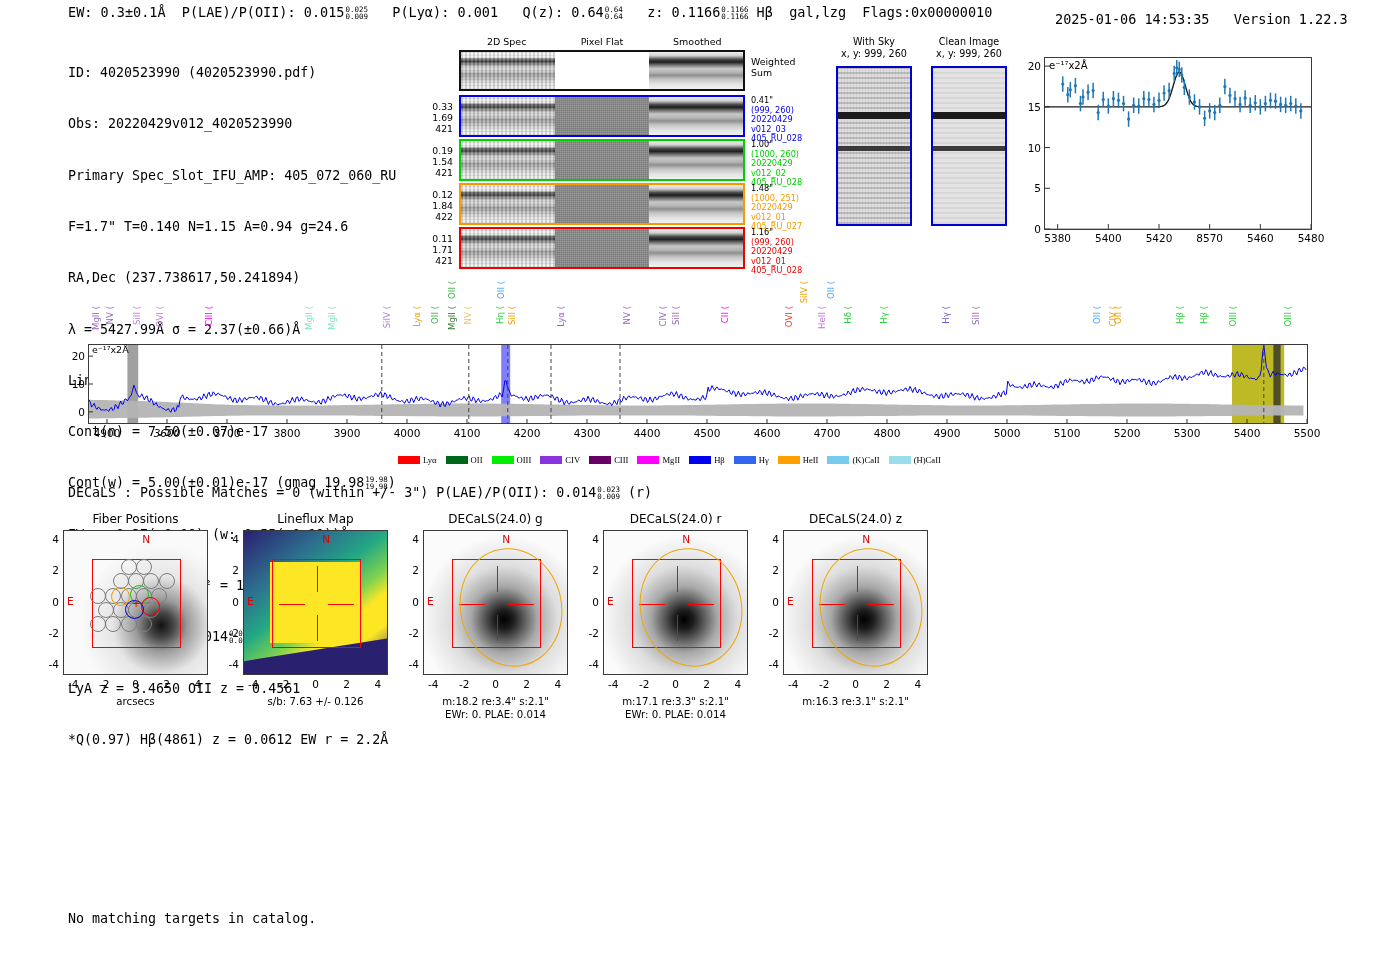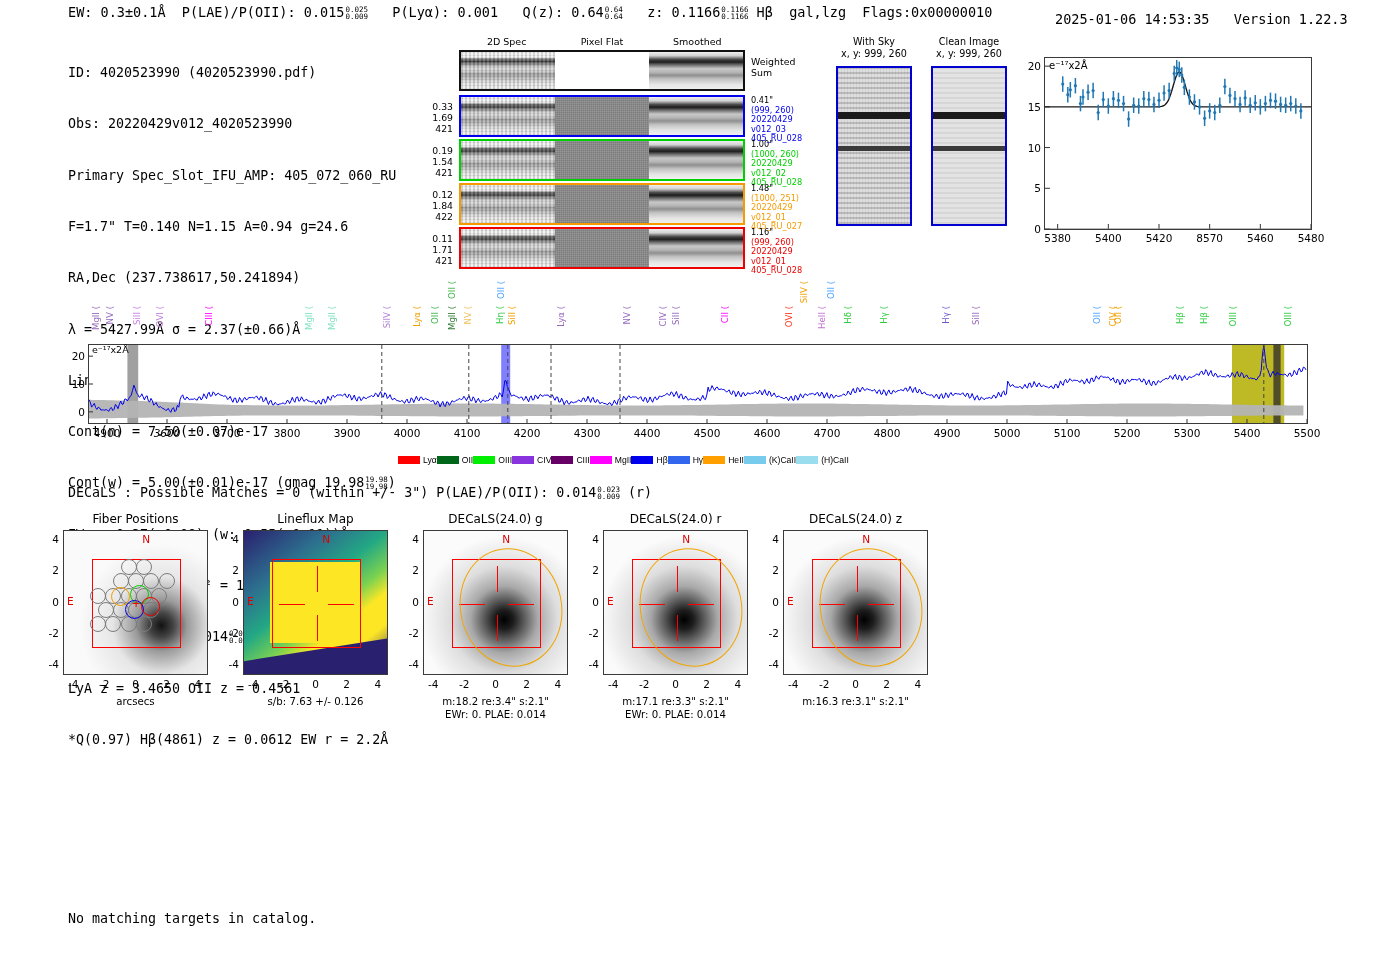--- a/index.html
+++ b/index.html
@@ -71,22 +71,22 @@
   #specplot { left:88px; top:344px; width:1220px; height:80px; }
   #specplot .xlab { position:absolute; top:100%; margin-top:4px; transform:translateX(-50%);
                     font-size:10.5px; font-family:"DejaVu Sans", sans-serif; }
   #specplot .ylab { position:absolute; right:100%; margin-right:4px; transform:translateY(-50%);
                     font-size:10.5px; font-family:"DejaVu Sans", sans-serif; }
   .linelab { position:absolute; writing-mode:vertical-rl; transform:rotate(180deg);
              font-size:8.6px; font-family:"DejaVu Sans", sans-serif; white-space:nowrap;
              transform-origin:center; }
 
   
-  #legend { position:absolute; left:398px; top:455px; display:flex; align-items:center;
-            font-size:8.6px; font-family:Liberation Sans, sans-serif;justify-content:space-between; }
+  #legend { position:absolute; left:398px; top:455px; display:flex; gap:9px; align-items:center;
+            font-size:8.6px; font-family:Liberation Serif, serif;justify-content:space-between; }
   #legend .it { display:flex; align-items:center; gap:3px; }
   #legend .sw { width:22px; height:8px; display:inline-block; }
 
   
   #decals-title { position:absolute; left:68px; top:485px; font-size:13.3px; white-space:nowrap; }
   .pt { position:absolute; font-size:12px; font-family:"DejaVu Sans", sans-serif; text-align:center; }
   .pcap { position:absolute; font-size:10.2px; font-family:"DejaVu Sans", sans-serif;
           text-align:center; line-height:13px; }
   .compass { position:absolute; color:#e00000; font-size:10.5px; font-family:"DejaVu Sans", sans-serif; }
   .redbox { position:absolute; border:1.4px solid #ff0000; }

